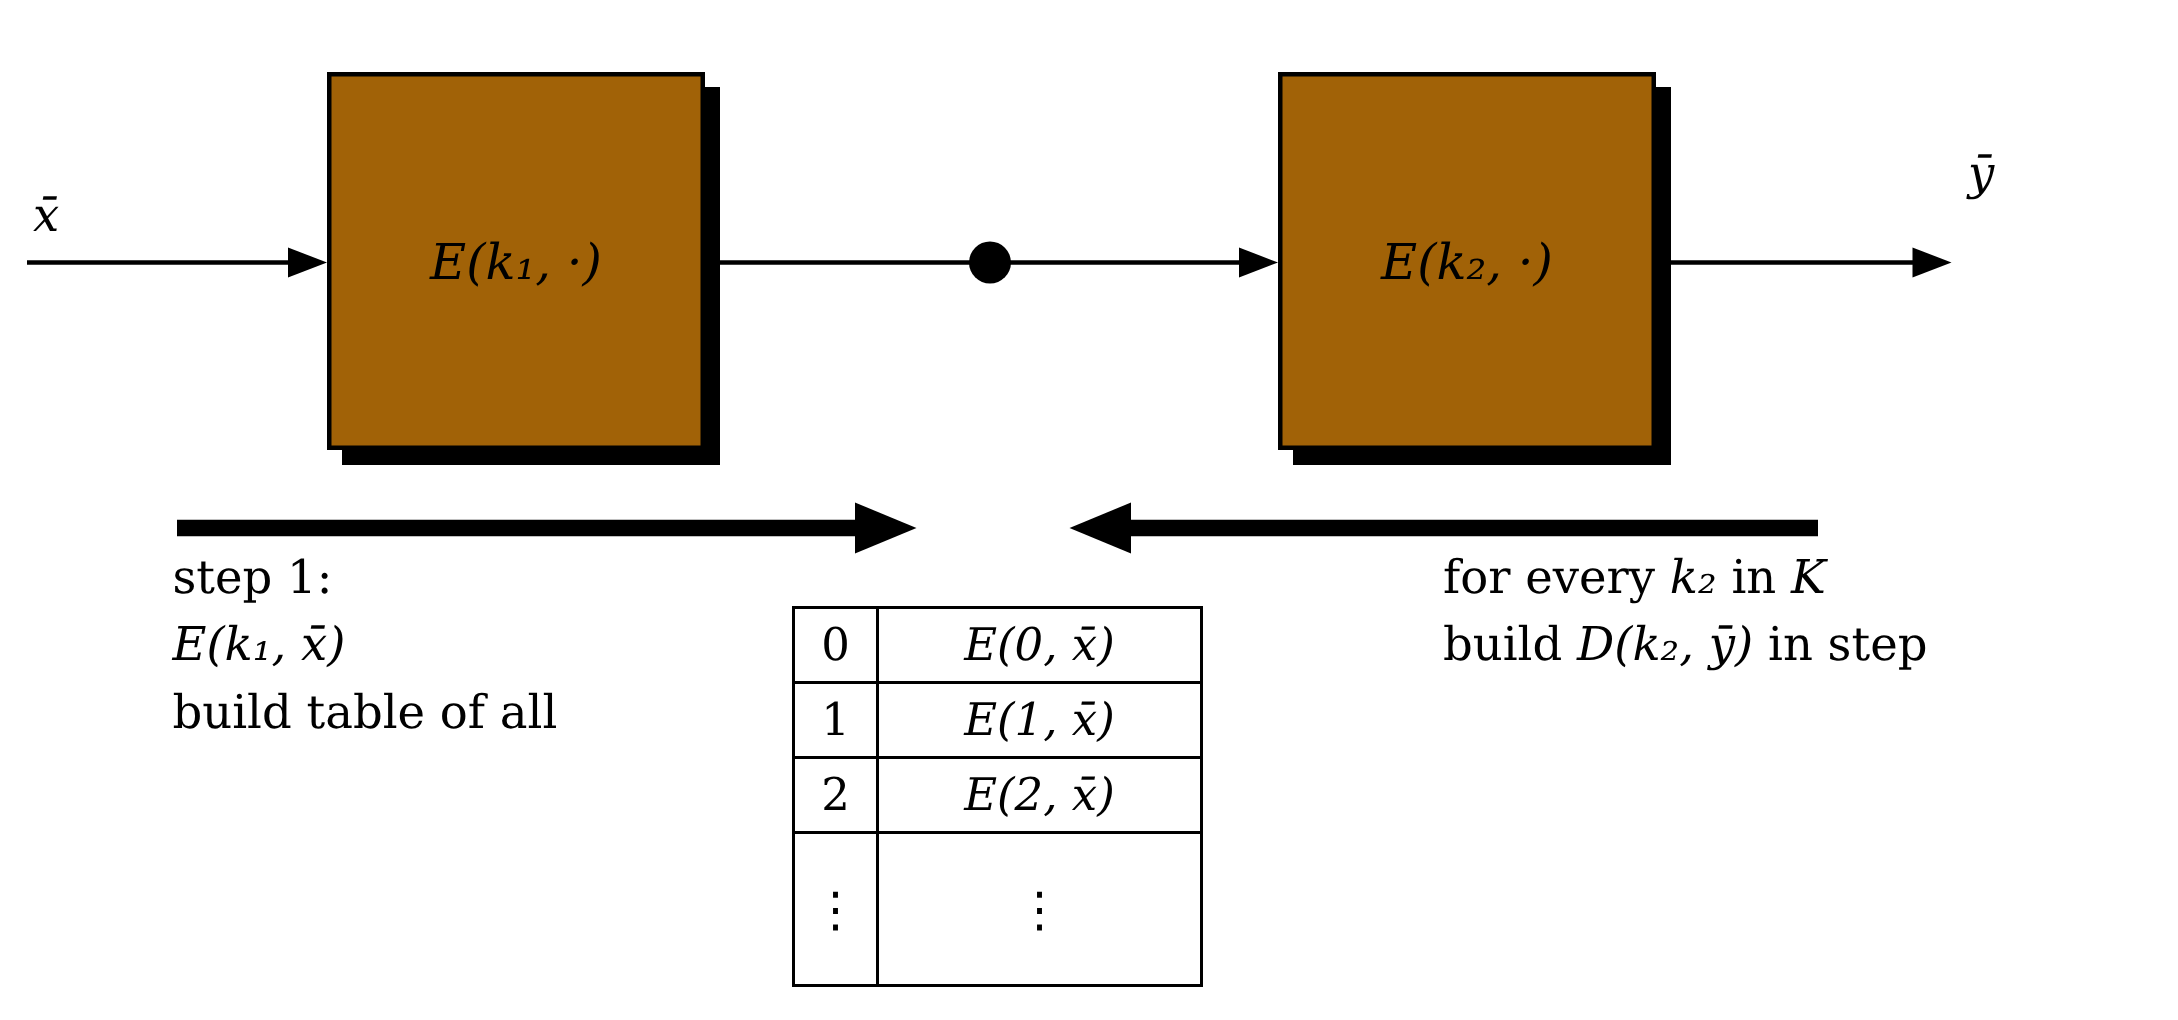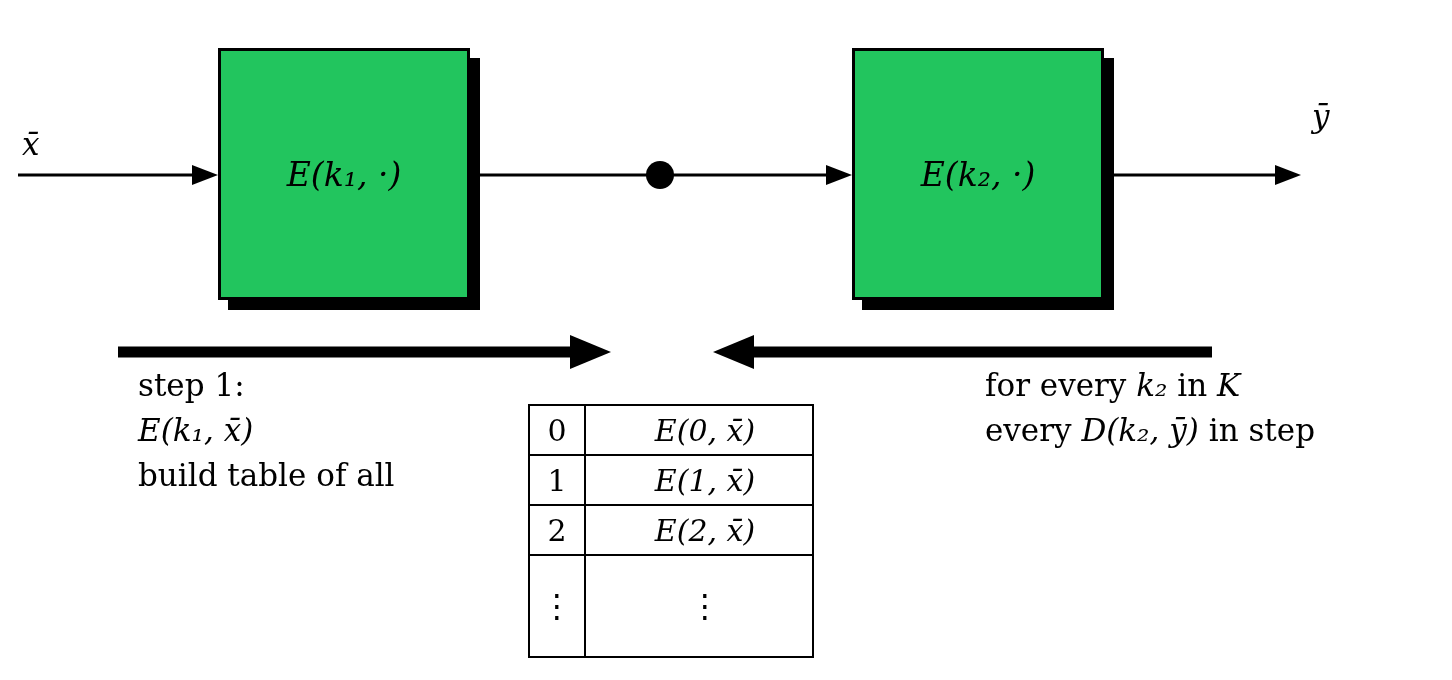--- a/index.html
+++ b/index.html
@@ -19,21 +19,21 @@
   svg.lines {
     position: absolute;
     left: 0; top: 0;
     width: 1452px; height: 680px;
   }
   .enc-box {
     position: absolute;
     width: 246px;
     height: 246px;
     border: 3px solid #000;
-    background: #22c55e;
+    background: #a16207;
     box-shadow: 10px 10px 0 0 #000;
     display: flex;
     align-items: center;
     justify-content: center;
   }
   .box1 { left: 218px; top: 48px; }
   .box2 { left: 852px; top: 48px; align-items: center; }
   .box-label {
     font-size: 33px;
     font-style: italic;
@@ -45,21 +45,20 @@
     font-style: italic;
     font-family: "DejaVu Serif", "DejaVu Sans", serif;
   }
   .input-label { left: 22px; top: 126px; }
   .output-label { left: 1312px; top: 98px; }
   .step-text {
     position: absolute;
     font-size: 31px;
     line-height: 45px;
     font-family: "DejaVu Serif", serif;
-    margin-left: 23px;
   }
   .step1-text { left: 115px; top: 363px; }
   .step2-text { left: 962px; top: 363px; }
   .math {
     font-style: italic;
     font-family: "DejaVu Serif", "DejaVu Sans", serif;
   }
   .lookup-table {
     position: absolute;
     left: 528px;
@@ -68,21 +67,21 @@
     background: #ffffff;
   }
   .lookup-table td {
     border: 2px solid #000;
     text-align: center;
     vertical-align: middle;
     font-size: 30px;
     padding: 0;
   }
   .lookup-table td.key-cell { width: 54px; }
-  .lookup-table td.val-cell { width: 214px; padding-left: 12px; }
+  .lookup-table td.val-cell { width: 214px; }
   .lookup-table tr.data-row td { height: 48px; }
   .lookup-table tr.dots-row td { height: 100px; }
   .vdots {
     font-family: "DejaVu Sans", sans-serif;
     font-size: 32px;
   }
 </style>
 </head>
 <body>
 
@@ -118,21 +117,21 @@
   <span class="wire-label output-label">ȳ</span>
 
   <div class="step-text step1-text">
     <div>step 1:</div>
     <div><span class="math">E(k₁, x̄)</span></div>
     <div>build table of all</div>
   </div>
 
   <div class="step-text step2-text">
     <div><span>for every </span><span class="math">k₂</span><span> in </span><span class="math">K</span></div>
-    <div><span>every </span><span class="math">D(k₂, ȳ)</span><span> in step</span></div>
+    <div><span>build </span><span class="math">D(k₂, ȳ)</span><span> in step</span></div>
   </div>
 
   <table class="lookup-table">
     <tbody>
       <tr class="data-row">
         <td class="key-cell">0</td>
         <td class="val-cell"><span class="math">E(0, x̄)</span></td>
       </tr>
       <tr class="data-row">
         <td class="key-cell">1</td>

